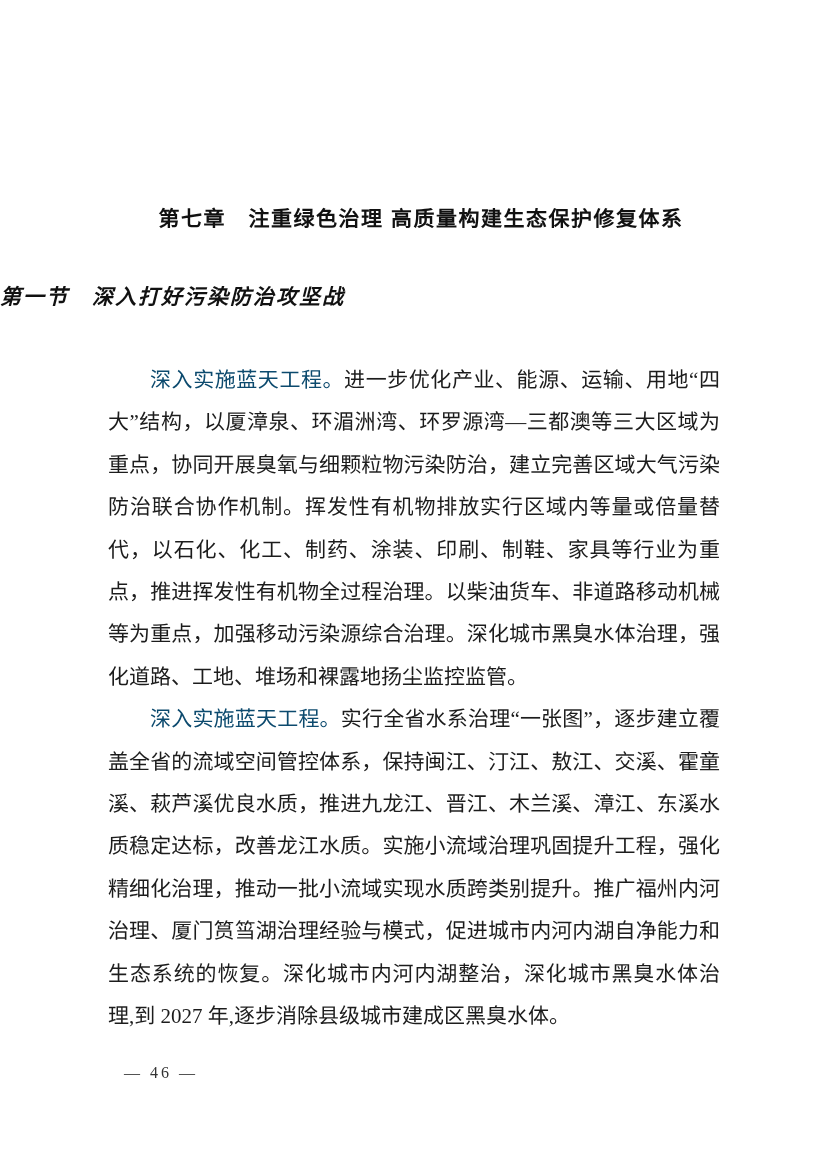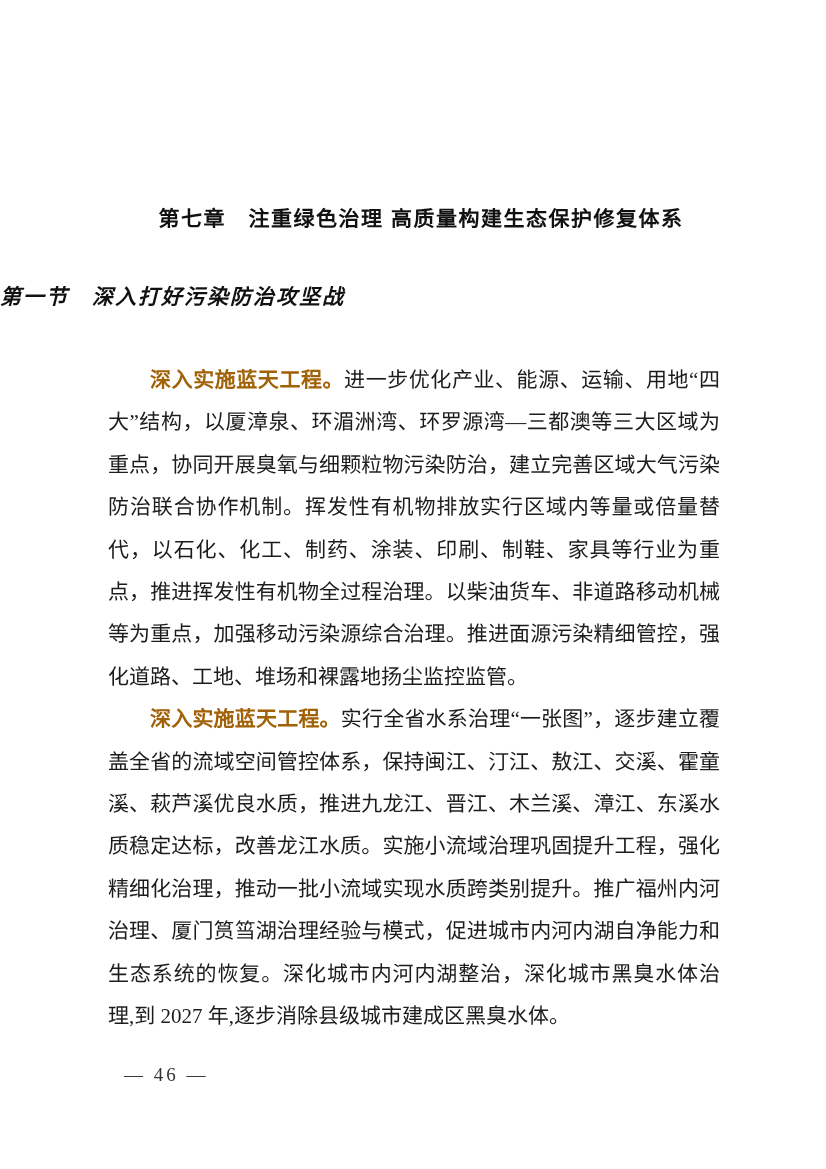--- a/index.html
+++ b/index.html
@@ -55,42 +55,42 @@
     text-align: justify;
     text-justify: inter-character;
     color: #1c1c1c;
   }
   .para {
     margin: 0;
     padding: 0;
     text-indent: 2em;
   }
   .para .lead {
-    font-weight: bold;
-    color: #a16207;
+    font-weight: normal;
+    color: #0c4a6e;
   }
   .page-number {
     position: absolute;
     top: 1064px;
     left: 124px;
-    font-size: 19px;
+    font-size: 16px;
     letter-spacing: 3px;
     color: #333333;
     font-family: "Liberation Serif", serif;
   }
 </style>
 </head>
 <body>
 
 <div class="page">
 
   <h1 class="chapter-title">第七章　注重绿色治理 高质量构建生态保护修复体系</h1>
 
   <h2 class="section-title">第一节　深入打好污染防治攻坚战</h2>
 
   <div class="body-text">
-    <p class="para"><span class="lead">深入实施蓝天工程。</span><span>进一步优化产业、能源、运输、用地“四大”结构，以厦漳泉、环湄洲湾、环罗源湾—三都澳等三大区域为重点，协同开展臭氧与细颗粒物污染防治，建立完善区域大气污染防治联合协作机制。挥发性有机物排放实行区域内等量或倍量替代，以石化、化工、制药、涂装、印刷、制鞋、家具等行业为重点，推进挥发性有机物全过程治理。以柴油货车、非道路移动机械等为重点，加强移动污染源综合治理。推进面源污染精细管控，强化道路、工地、堆场和裸露地扬尘监控监管。</span></p>
+    <p class="para"><span class="lead">深入实施蓝天工程。</span><span>进一步优化产业、能源、运输、用地“四大”结构，以厦漳泉、环湄洲湾、环罗源湾—三都澳等三大区域为重点，协同开展臭氧与细颗粒物污染防治，建立完善区域大气污染防治联合协作机制。挥发性有机物排放实行区域内等量或倍量替代，以石化、化工、制药、涂装、印刷、制鞋、家具等行业为重点，推进挥发性有机物全过程治理。以柴油货车、非道路移动机械等为重点，加强移动污染源综合治理。深化城市黑臭水体治理，强化道路、工地、堆场和裸露地扬尘监控监管。</span></p>
     <p class="para"><span class="lead">深入实施蓝天工程。</span><span>实行全省水系治理“一张图”，逐步建立覆盖全省的流域空间管控体系，保持闽江、汀江、敖江、交溪、霍童溪、萩芦溪优良水质，推进九龙江、晋江、木兰溪、漳江、东溪水质稳定达标，改善龙江水质。实施小流域治理巩固提升工程，强化精细化治理，推动一批小流域实现水质跨类别提升。推广福州内河治理、厦门筼筜湖治理经验与模式，促进城市内河内湖自净能力和生态系统的恢复。深化城市内河内湖整治，深化城市黑臭水体治理,到 2027 年,逐步消除县级城市建成区黑臭水体。</span></p>
   </div>
 
   <div class="page-number">— 46 —</div>
 
 </div>
 
 </body></html>

